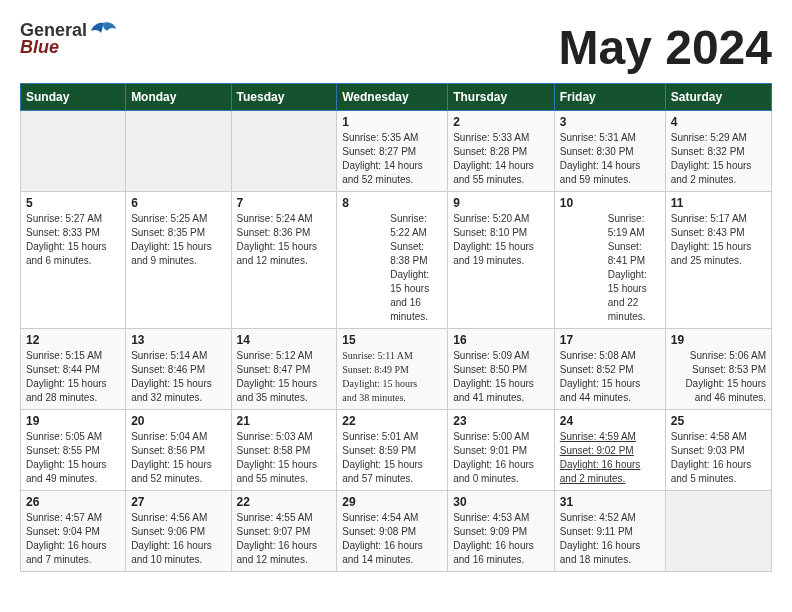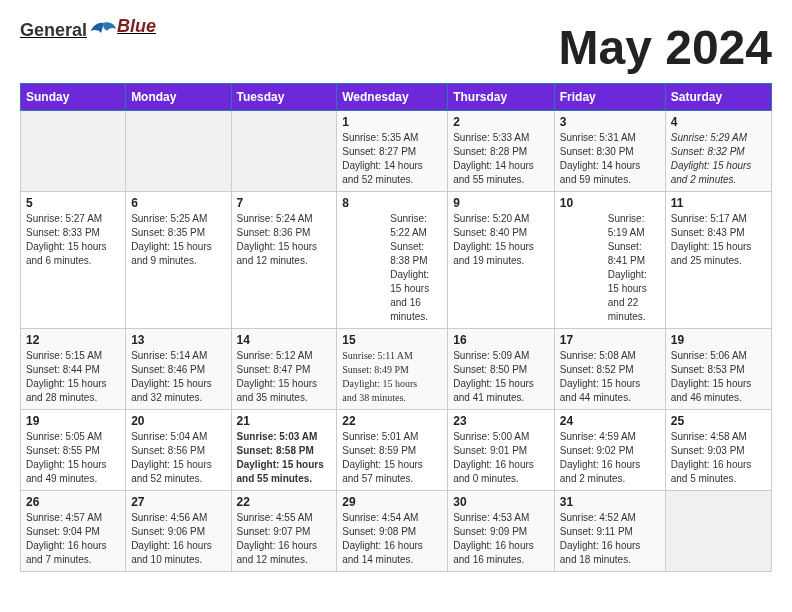--- a/index.html
+++ b/index.html
@@ -43,21 +43,21 @@
       font-size: 16px;
       color: #333;
       font-weight: 600;
     }
     table {
       width: 100%;
       border-collapse: collapse;
       font-size: 11px;
     }
     thead tr th {
-      background-color: #6d28d9;
+      background-color: #14532d;
       color: #fff;
       text-align: left;
       padding: 6px 5px;
       font-size: 12px;
       font-weight: bold;
       border: 1px solid #2e75b6;
     }
     tbody tr td {
       border: 1px solid #ccc;
       vertical-align: top;
@@ -82,21 +82,21 @@
     }
     .empty-cell {
       background: #f0f0f0 !important;
     }
   </style>
 </head>
 <body>
 
 <div class="header">
   <div class="logo">
-    <div style="display:flex; flex-direction:row; align-items:flex-start;text-decoration:underline;">
+    <div style="display:flex; flex-direction:column; align-items:flex-start;">
       <div style="display:flex; align-items:center;">
         <span class="logo-text logo-general">General</span>
         <svg class="logo-icon" viewBox="0 0 28 20" xmlns="http://www.w3.org/2000/svg">
           <path d="M14 2 C18 0, 26 2, 27 8 C24 6, 20 7, 18 10 C16 8, 14 8, 14 2Z" fill="#2e75b6"></path>
           <path d="M14 2 C10 1, 4 4, 2 10 C6 8, 10 9, 12 12 C13 9, 14 7, 14 2Z" fill="#1a5fa8"></path>
         </svg>
       </div>
       <span class="logo-text logo-blue" style="margin-top:-4px; font-style:italic; color:#7f1d1d;">Blue</span>
     </div>
   </div>
@@ -138,21 +138,21 @@
         </td>
         <td>
           <div class="day-number">3</div>
           <div class="day-info" style="white-space: pre-line;">Sunrise: 5:31 AM
 Sunset: 8:30 PM
 Daylight: 14 hours
 and 59 minutes.</div>
         </td>
         <td>
           <div class="day-number">4</div>
-          <div class="day-info" style="white-space: pre-line; font-style: italic;">Sunrise: 5:29 AM
+          <div class="day-info" style="white-space: pre-line;">Sunrise: 5:29 AM
 Sunset: 8:32 PM
 Daylight: 15 hours
 and 2 minutes.</div>
         </td>
       </tr>
       <tr>
         <td>
           <div class="day-number">5</div>
           <div class="day-info" style="white-space: pre-line;">Sunrise: 5:27 AM
 Sunset: 8:33 PM
@@ -176,21 +176,21 @@
         <td>
           <div class="day-number">8</div>
           <div class="day-info" style="white-space: pre-line; margin-left: 48px;">Sunrise: 5:22 AM
 Sunset: 8:38 PM
 Daylight: 15 hours
 and 16 minutes.</div>
         </td>
         <td>
           <div class="day-number">9</div>
           <div class="day-info" style="white-space: pre-line;">Sunrise: 5:20 AM
-Sunset: 8:40 PM
+Sunset: 8:10 PM
 Daylight: 15 hours
 and 19 minutes.</div>
         </td>
         <td>
           <div class="day-number">10</div>
           <div class="day-info" style="white-space: pre-line; margin-left: 48px;">Sunrise: 5:19 AM
 Sunset: 8:41 PM
 Daylight: 15 hours
 and 22 minutes.</div>
         </td>
@@ -240,21 +240,21 @@
         </td>
         <td>
           <div class="day-number">17</div>
           <div class="day-info" style="white-space: pre-line;">Sunrise: 5:08 AM
 Sunset: 8:52 PM
 Daylight: 15 hours
 and 44 minutes.</div>
         </td>
         <td>
           <div class="day-number">19</div>
-          <div class="day-info" style="white-space: pre-line;">Sunrise: 5:06 AM
+          <div class="day-info" style="white-space: pre-line; text-align: right;">Sunrise: 5:06 AM
 Sunset: 8:53 PM
 Daylight: 15 hours
 and 46 minutes.</div>
         </td>
       </tr>
       <tr>
         <td>
           <div class="day-number">19</div>
           <div class="day-info" style="white-space: pre-line;">Sunrise: 5:05 AM
 Sunset: 8:55 PM
@@ -263,42 +263,42 @@
         </td>
         <td>
           <div class="day-number">20</div>
           <div class="day-info" style="white-space: pre-line;">Sunrise: 5:04 AM
 Sunset: 8:56 PM
 Daylight: 15 hours
 and 52 minutes.</div>
         </td>
         <td>
           <div class="day-number">21</div>
-          <div class="day-info" style="white-space: pre-line; font-weight: bold;">Sunrise: 5:03 AM
+          <div class="day-info" style="white-space: pre-line;">Sunrise: 5:03 AM
 Sunset: 8:58 PM
 Daylight: 15 hours
 and 55 minutes.</div>
         </td>
         <td>
           <div class="day-number">22</div>
           <div class="day-info" style="white-space: pre-line;">Sunrise: 5:01 AM
 Sunset: 8:59 PM
 Daylight: 15 hours
 and 57 minutes.</div>
         </td>
         <td>
           <div class="day-number">23</div>
           <div class="day-info" style="white-space: pre-line;">Sunrise: 5:00 AM
 Sunset: 9:01 PM
 Daylight: 16 hours
 and 0 minutes.</div>
         </td>
         <td>
           <div class="day-number">24</div>
-          <div class="day-info" style="white-space: pre-line;">Sunrise: 4:59 AM
+          <div class="day-info" style="white-space: pre-line; text-decoration: underline;">Sunrise: 4:59 AM
 Sunset: 9:02 PM
 Daylight: 16 hours
 and 2 minutes.</div>
         </td>
         <td>
           <div class="day-number">25</div>
           <div class="day-info" style="white-space: pre-line;">Sunrise: 4:58 AM
 Sunset: 9:03 PM
 Daylight: 16 hours
 and 5 minutes.</div>

